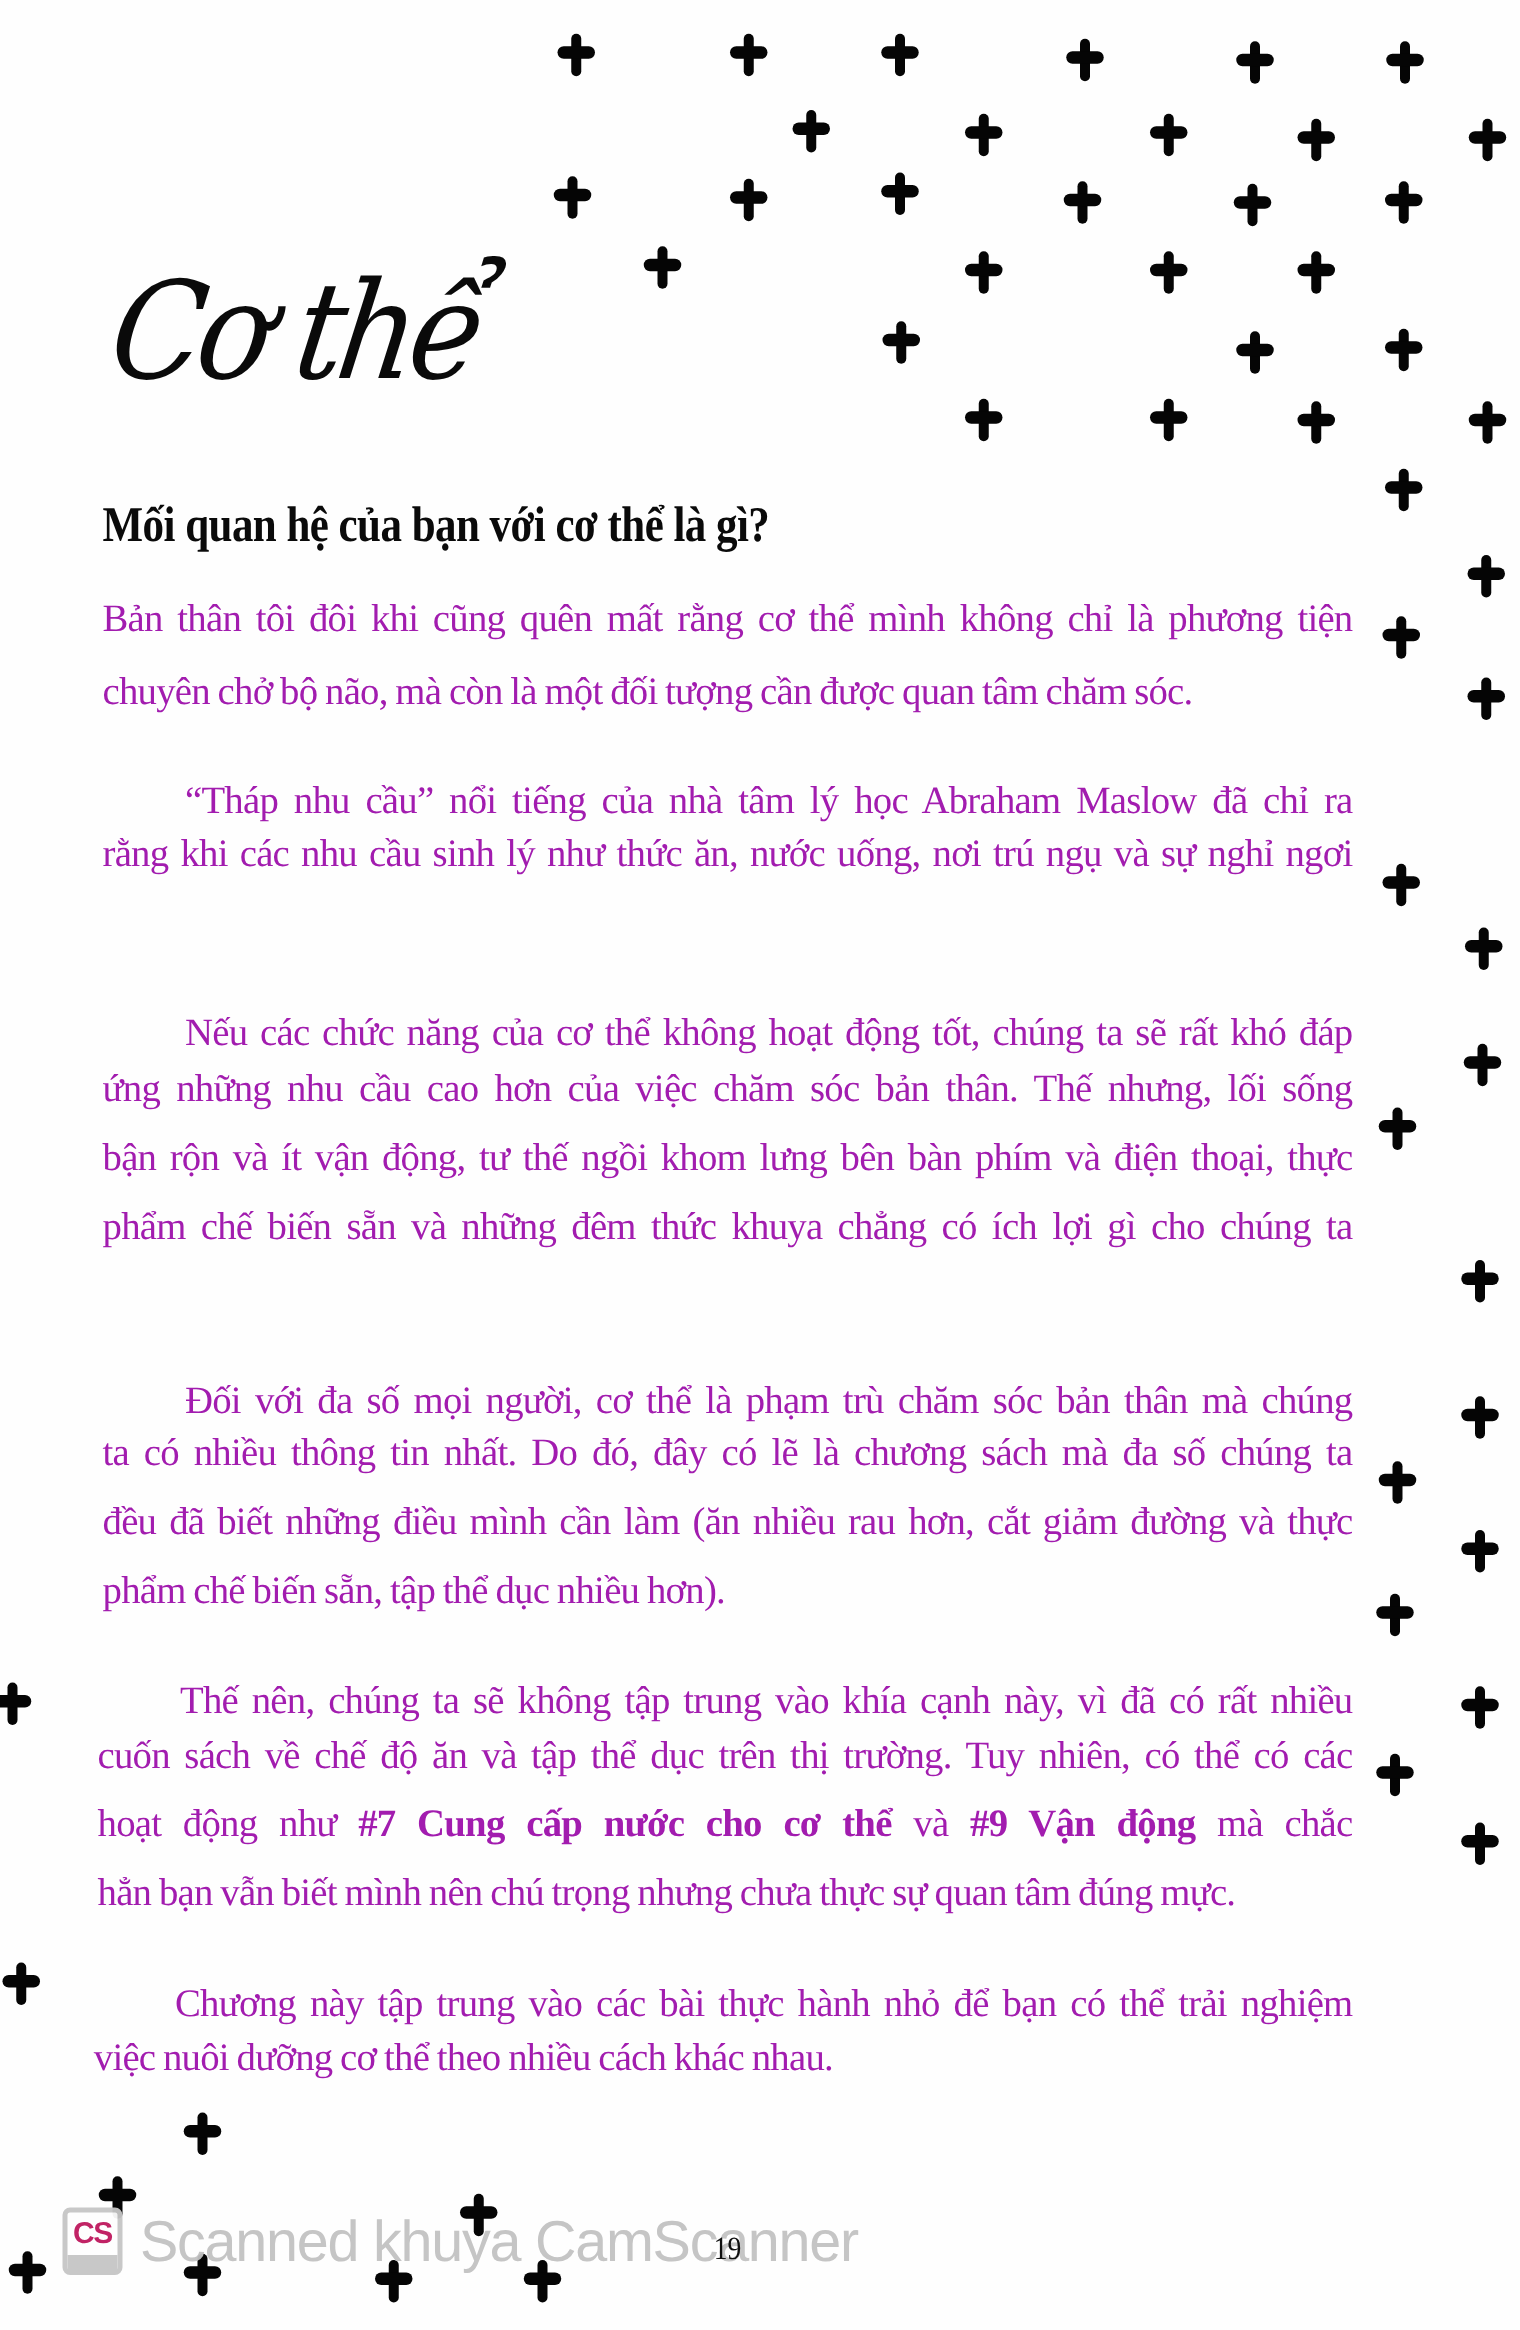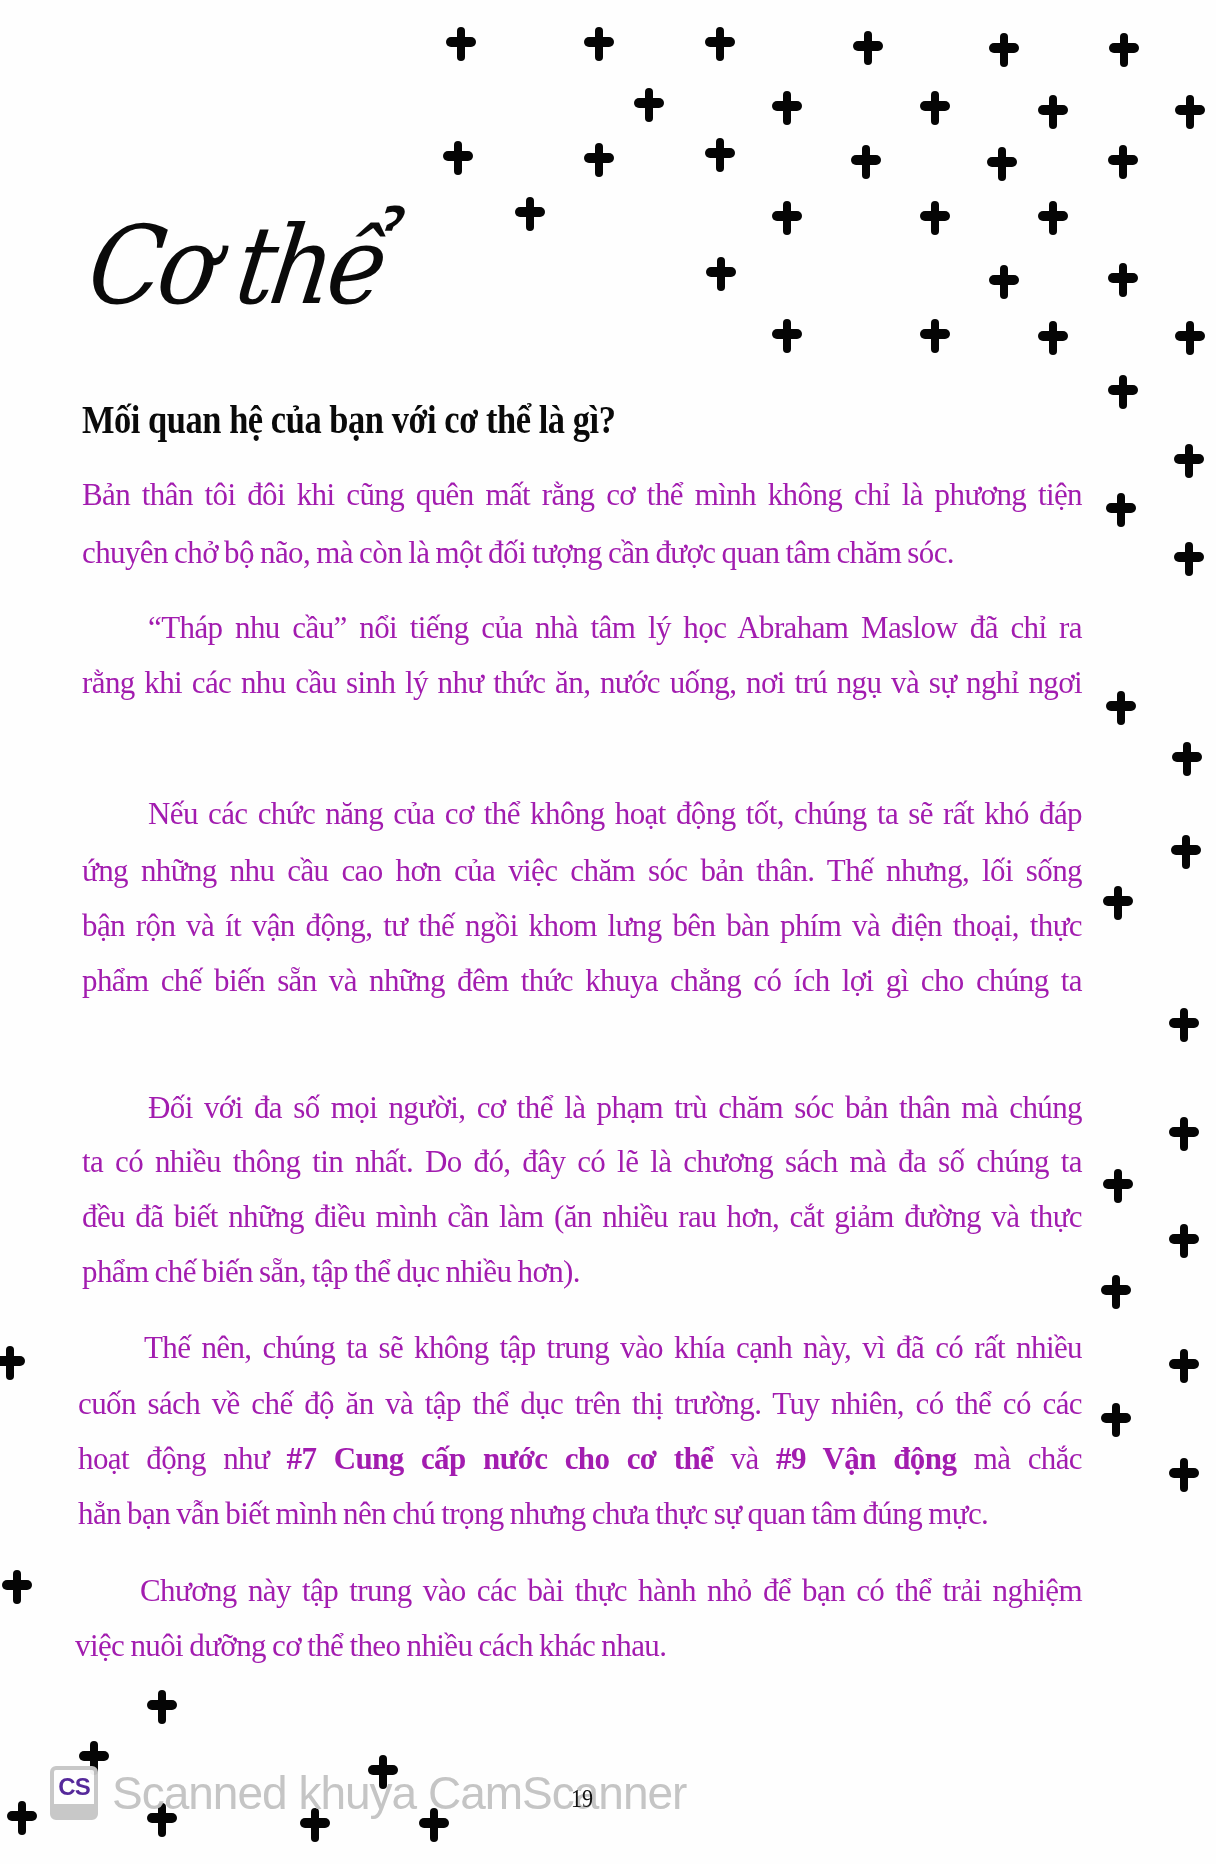--- a/index.html
+++ b/index.html
@@ -7,32 +7,32 @@
   .page { position:absolute; left:0; top:0; width:1216px; height:1864px; background:#fefefe; }
   .script-title { position:absolute; left:100px; top:196px; width:270px; height:150px;
     font-family:"DejaVu Serif", serif; font-style:italic; font-size:108px; line-height:140px;
     letter-spacing:-6px; color:#0a0a0a; transform:skewX(-8deg) scaleX(0.9); transform-origin:left top; font-weight:400; white-space:nowrap; }
   .heading { position:absolute; left:82px; top:396px; font-family:"Liberation Serif", serif; font-weight:700;
     font-size:40px; line-height:48px; letter-spacing:-0.5px; color:#0a0a0a; white-space:nowrap;
     transform:scaleX(0.86); transform-origin:left top; }
   .line { position:absolute; left:82px; width:1000px; font-size:31px; line-height:40px; height:40px;
     text-align:justify; text-align-last:justify; white-space:nowrap; color:#a21caf;
     letter-spacing:-0.6px; word-spacing:-1px; overflow:visible; }
-  .line.indent { left:148px; width:934px; }
+  .line.indent { left:148px; width:934px;margin-top:12px; }
   .line.last { text-align-last:left; }
   .line b { font-weight:700; }
   .cross { position:absolute; width:30px; height:34px; margin-left:-15px; margin-top:-17px; }
   .cross::before, .cross::after { content:""; position:absolute; background:#050505; border-radius:6px; }
   .cross::before { left:11px; top:0; width:8px; height:34px; }
   .cross::after { left:0; top:10px; width:30px; height:10px; border-radius:6px; }
   .watermark { position:absolute; left:50px; top:1763px; height:60px; display:flex; align-items:center; gap:14px; opacity:0.95; }
   .wm-logo { width:48px; height:54px; border:4px solid #c6c6c6; border-radius:6px; box-sizing:border-box; position:relative;
     display:flex; align-items:flex-start; justify-content:center; background:#fff; }
   .wm-logo .bar { position:absolute; left:0; right:0; bottom:0; height:12px; background:#c6c6c6; }
-  .wm-logo span { font-family:"Liberation Sans", sans-serif; font-weight:700; font-size:24px; color:#4c1d95; margin-top:3px; letter-spacing:-1px; }
+  .wm-logo span { font-family:"Liberation Sans", sans-serif; font-weight:700; font-size:24px; color:#be185d; margin-top:3px; letter-spacing:-1px; }
   .wm-text { font-family:"Liberation Sans", sans-serif; font-size:46px; color:#c2c2c2; letter-spacing:-1px; white-space:nowrap; }
   .page-number { position:absolute; left:569px; top:1784px; font-family:"Liberation Serif", serif; font-size:26px; color:#111; transform:scaleX(0.85); }
 </style>
 </head>
 <body>
 
 <div class="page">
 
   <div class="script-title">Cơ thể</div>
 

